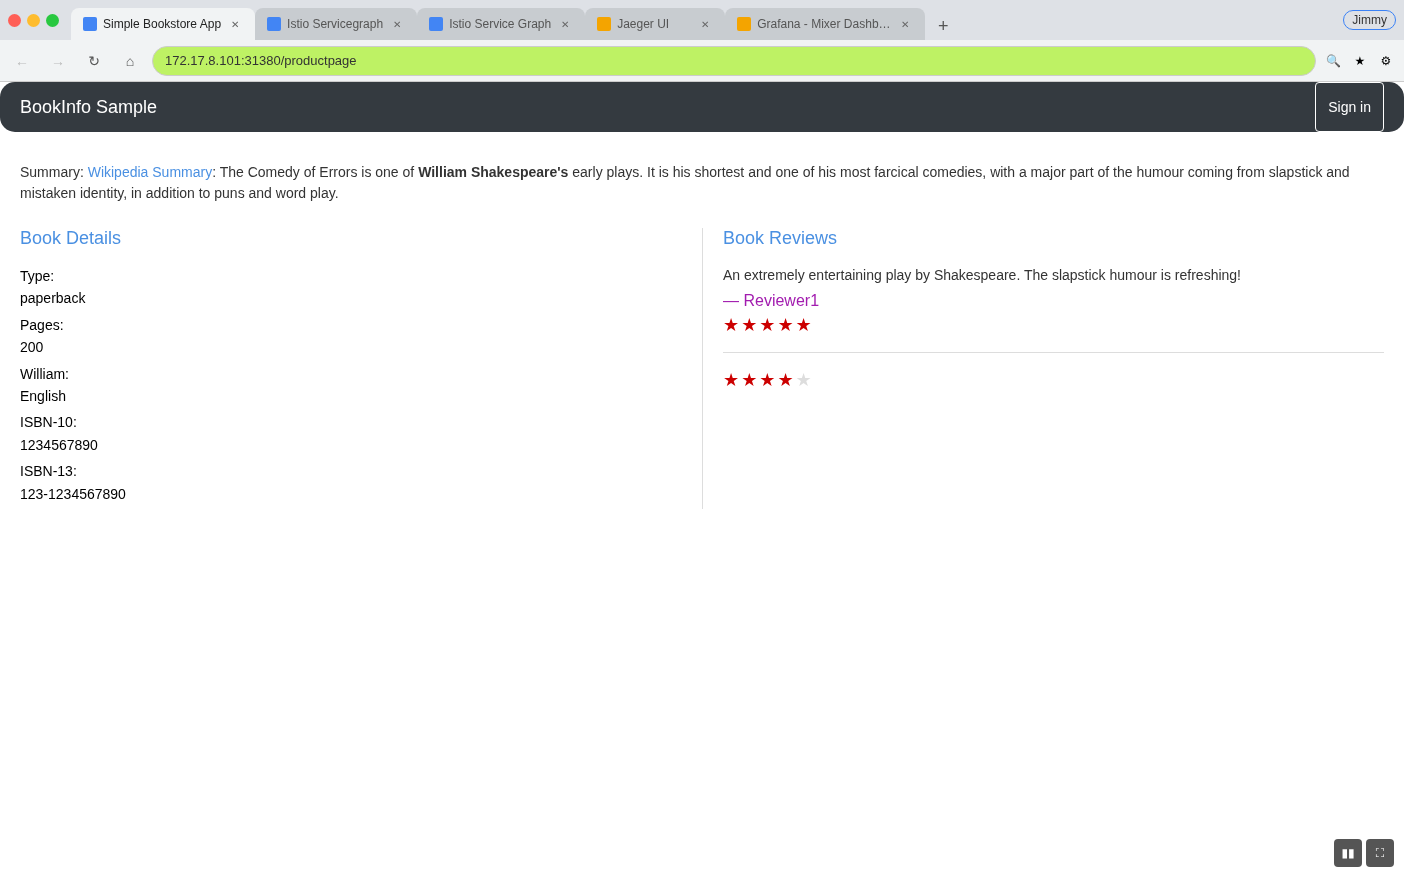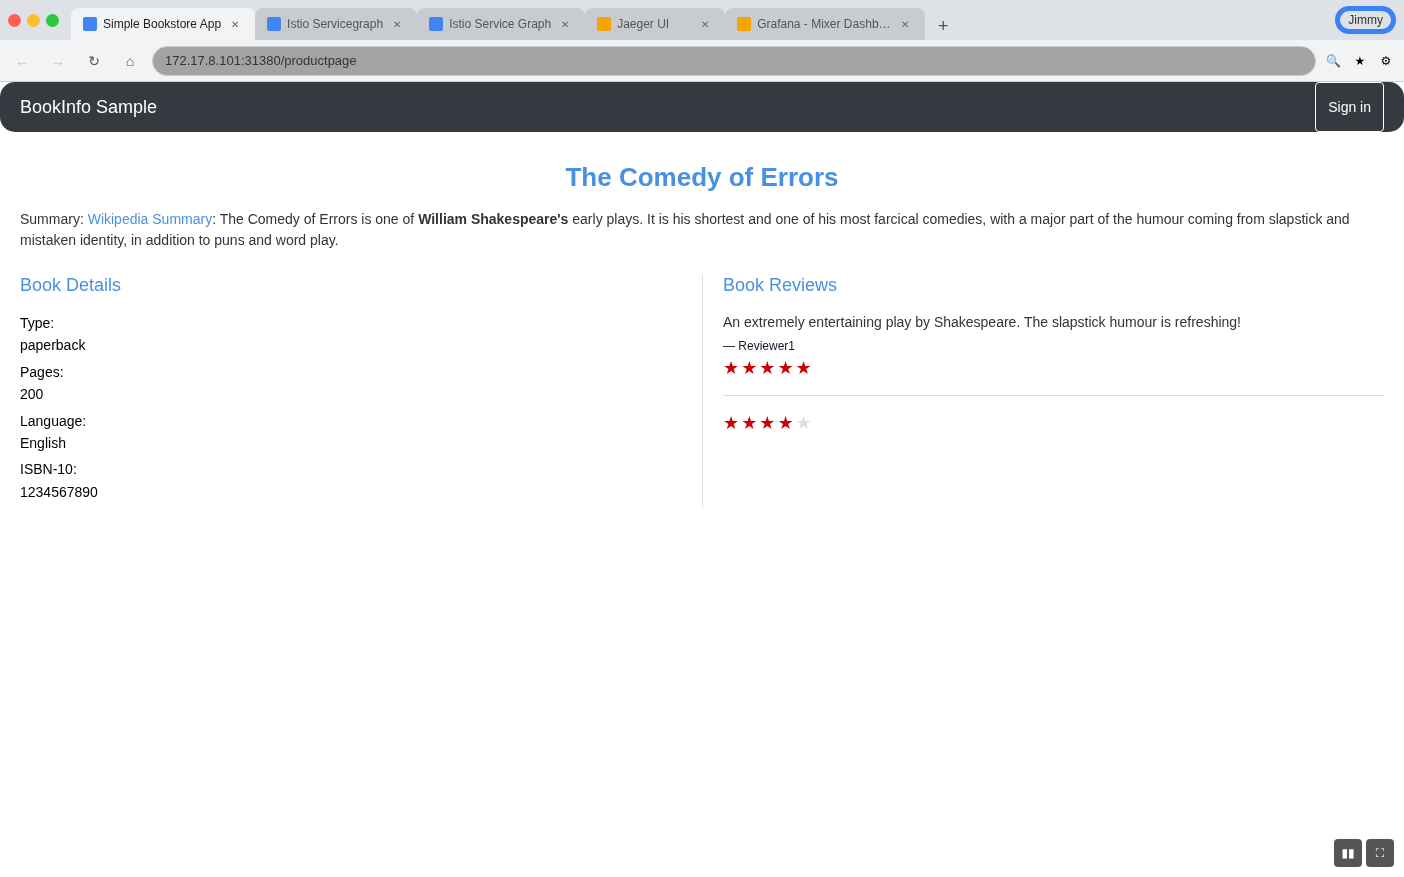--- a/index.html
+++ b/index.html
@@ -93,21 +93,21 @@
     .nav-btn {
       width: 28px; height: 28px; border-radius: 50%;
       display: flex; align-items: center; justify-content: center;
       font-size: 14px; color: #555; cursor: pointer;
       background: transparent; border: none;
     }
     .nav-btn.disabled { color: #bbb; cursor: default; }
     .url-bar {
       flex: 1;
       height: 30px;
-      background: #a3a3a3;
+      background: #bef264;
       border: 1px solid #ccc;
       border-radius: 20px;
       padding: 0 12px;
       font-size: 13px;
       display: flex;
       align-items: center;
       color: #333;
     }
     .browser-icons {
       display: flex;
@@ -118,21 +118,21 @@
       width: 20px; height: 20px;
       border-radius: 50%;
       display: flex; align-items: center; justify-content: center;
       font-size: 12px; cursor: pointer;
     }
     .profile-chip {
       display: flex;
       align-items: center;
       gap: 4px;
       padding: 2px 8px;
-      border: 5px solid #3b82f6;
+      border: 1px solid #3b82f6;
       border-radius: 20px;
       font-size: 12px;
       cursor: pointer;
       color: #333;
     }
 
     
     .site-navbar {
       background: #343a40;
       height: 50px;
@@ -216,22 +216,22 @@
       border-bottom: none;
     }
 
     .review-text {
       font-size: 14px;
       color: #333;
       margin-bottom: 6px;
       line-height: 1.5;
     }
     .reviewer-name {
-      color: #0f172a;
-      font-size: 12px;
+      color: #a21caf;
+      font-size: 16px;
       margin-bottom: 4px;
     }
     .stars {
       color: #cc0000;
       font-size: 18px;
       letter-spacing: 2px;
     }
     .star-empty { color: #ddd; }
 
     
@@ -311,46 +311,49 @@
     </div>
   </div>
 </div>
 
 <div class="site-navbar">
   <span class="site-brand">BookInfo Sample</span>
   <button class="signin-btn">Sign in</button>
 </div>
 
 <div class="site-content">
-  <h2 class="book-title">The Comedy of Errors</h2>
 
   <p class="book-summary">
     <span>Summary: </span><a href="#">Wikipedia Summary</a><span>: The Comedy of Errors is one of </span><strong>William Shakespeare's</strong><span> early plays. It is his shortest and one of his most farcical comedies, with a major part of the humour coming from slapstick and mistaken identity, in addition to puns and word play.</span>
   </p>
 
   <div class="book-main">
 
     <div class="book-details">
       <h3 class="section-title">Book Details</h3>
 
       <div class="detail-row">
         <span class="detail-label">Type:</span><br>
         <span class="detail-value">paperback</span>
       </div>
       <div class="detail-row">
         <span class="detail-label">Pages:</span><br>
         <span class="detail-value">200</span>
       </div>
       <div class="detail-row">
-        <span class="detail-label">Language:</span><br>
+        <span class="detail-label">William:</span><br>
         <span class="detail-value">English</span>
       </div>
       <div class="detail-row">
         <span class="detail-label">ISBN-10:</span><br>
         <span class="detail-value">1234567890</span>
+      </div>
+      <div class="detail-row">
+        <span class="detail-label">ISBN-13:</span><br>
+        <span class="detail-value">123-1234567890</span>
       </div>
     </div>
 
     <div class="book-reviews">
       <h3 class="section-title">Book Reviews</h3>
 
       <div class="review-card">
         <p class="review-text">An extremely entertaining play by Shakespeare. The slapstick humour is refreshing!</p>
         <p class="reviewer-name">— Reviewer1</p>
         <div class="stars">★★★★★</div>

